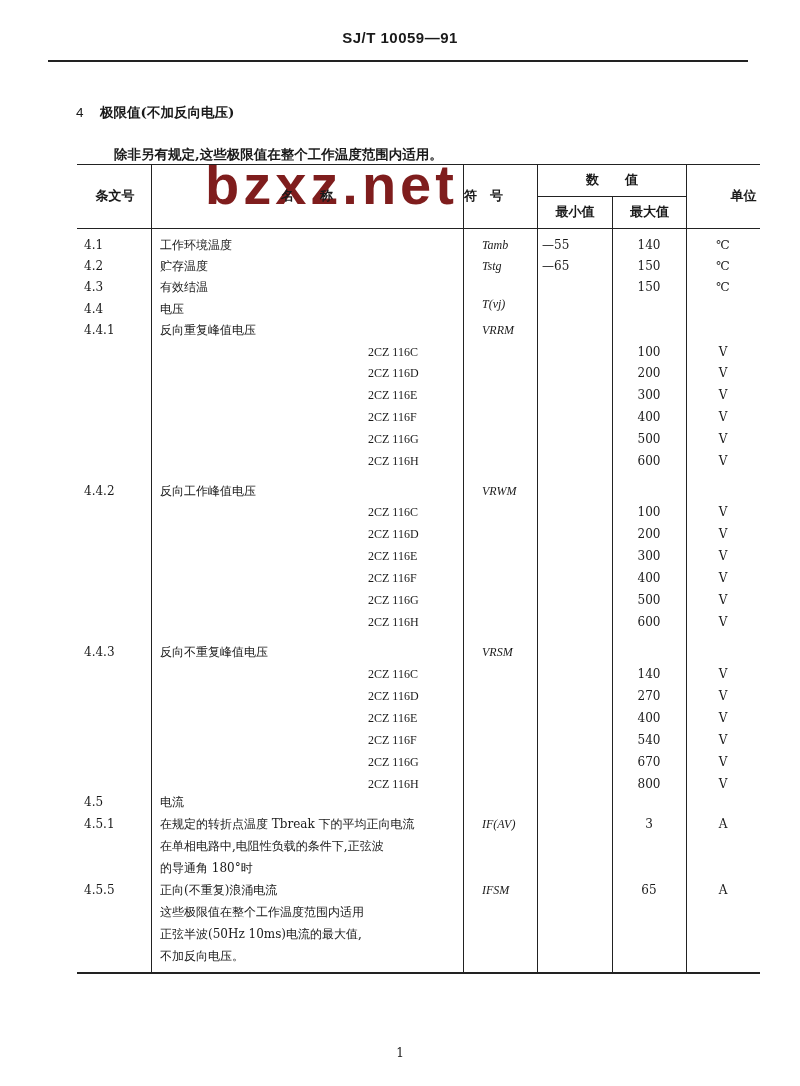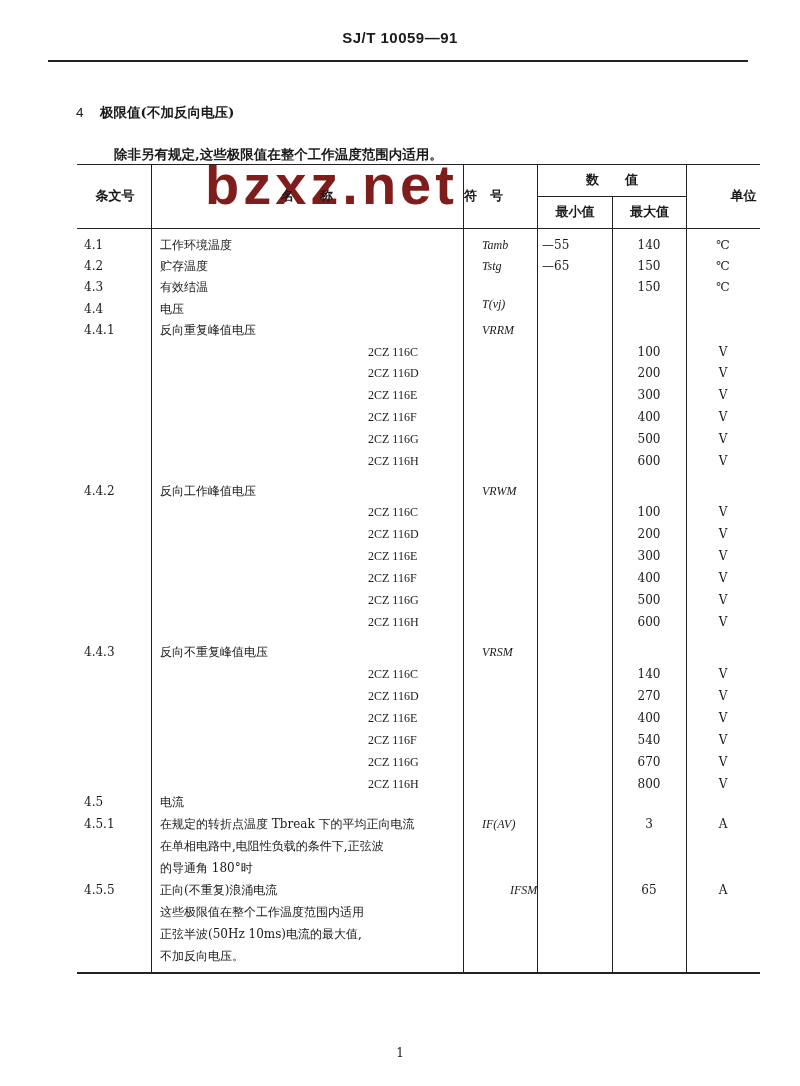--- a/index.html
+++ b/index.html
@@ -204,21 +204,21 @@
     </div>
     <div>
       <div class="abs cell name" style="top: 839px;">在单相电路中,电阻性负载的条件下,正弦波</div>
     </div>
     <div>
       <div class="abs cell name" style="top: 861px;">的导通角 180°时</div>
     </div>
     <div>
       <div class="abs cell clause" style="top: 883px;">4.5.5</div>
       <div class="abs cell name" style="top: 883px;">正向(不重复)浪涌电流</div>
-      <div class="abs cell sym" style="top: 883px; margin-left: 28px;">IFSM</div>
+      <div class="abs cell sym" style="top: 883px;">IFSM</div>
       <div class="abs cell max" style="top: 883px;">65</div>
       <div class="abs cell unit" style="top: 883px;">A</div>
     </div>
     <div>
       <div class="abs cell name" style="top: 905px;">这些极限值在整个工作温度范围内适用</div>
     </div>
     <div>
       <div class="abs cell name" style="top: 927px;">正弦半波(50Hz 10ms)电流的最大值,</div>
     </div>
     <div>

